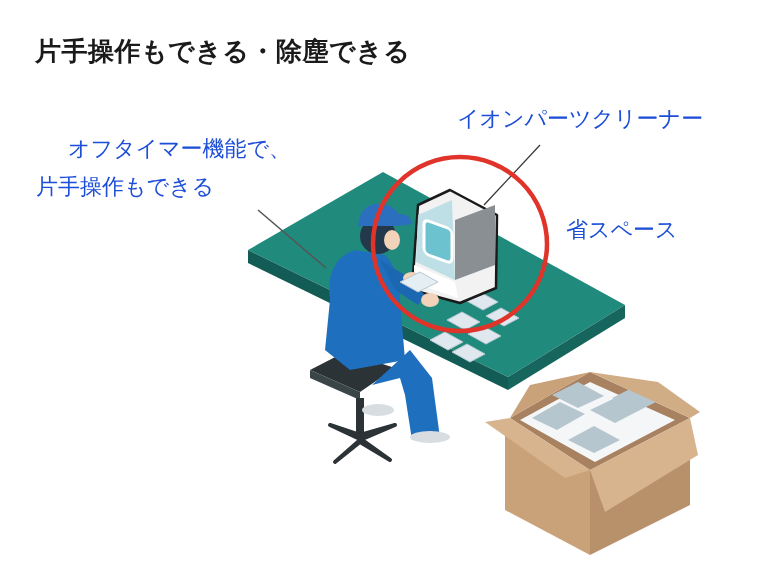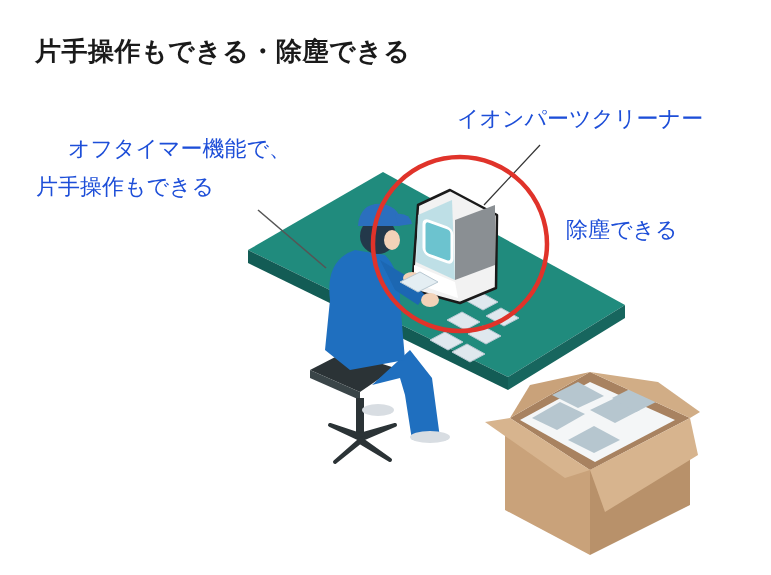--- a/index.html
+++ b/index.html
@@ -13,21 +13,21 @@
   .lbl-space { left:566px; top:215px; }
   svg.scene { position:absolute; left:0; top:0; }
 </style>
 </head>
 <body>
 
 <div class="title">片手操作もできる・除塵できる</div>
 <div class="label lbl-offtimer-1">オフタイマー機能で、</div>
 <div class="label lbl-offtimer-2">片手操作もできる</div>
 <div class="label lbl-cleaner">イオンパーツクリーナー</div>
-<div class="label lbl-space">除塵できる</div>
+<div class="label lbl-space">省スペース</div>
 
 <svg class="scene" width="771" height="575" viewBox="0 0 771 575">
 
   <g>
     <polygon points="248,250 383,172 625,305 508,377" fill="#208b7d"></polygon>
     <polygon points="248,250 508,377 508,390 248,263" fill="#135c55"></polygon>
     <polygon points="508,377 625,305 625,318 508,390" fill="#17665e"></polygon>
   </g>
 
   <g fill="#dfe8ee" stroke="#b8c8d2" stroke-width="1">

